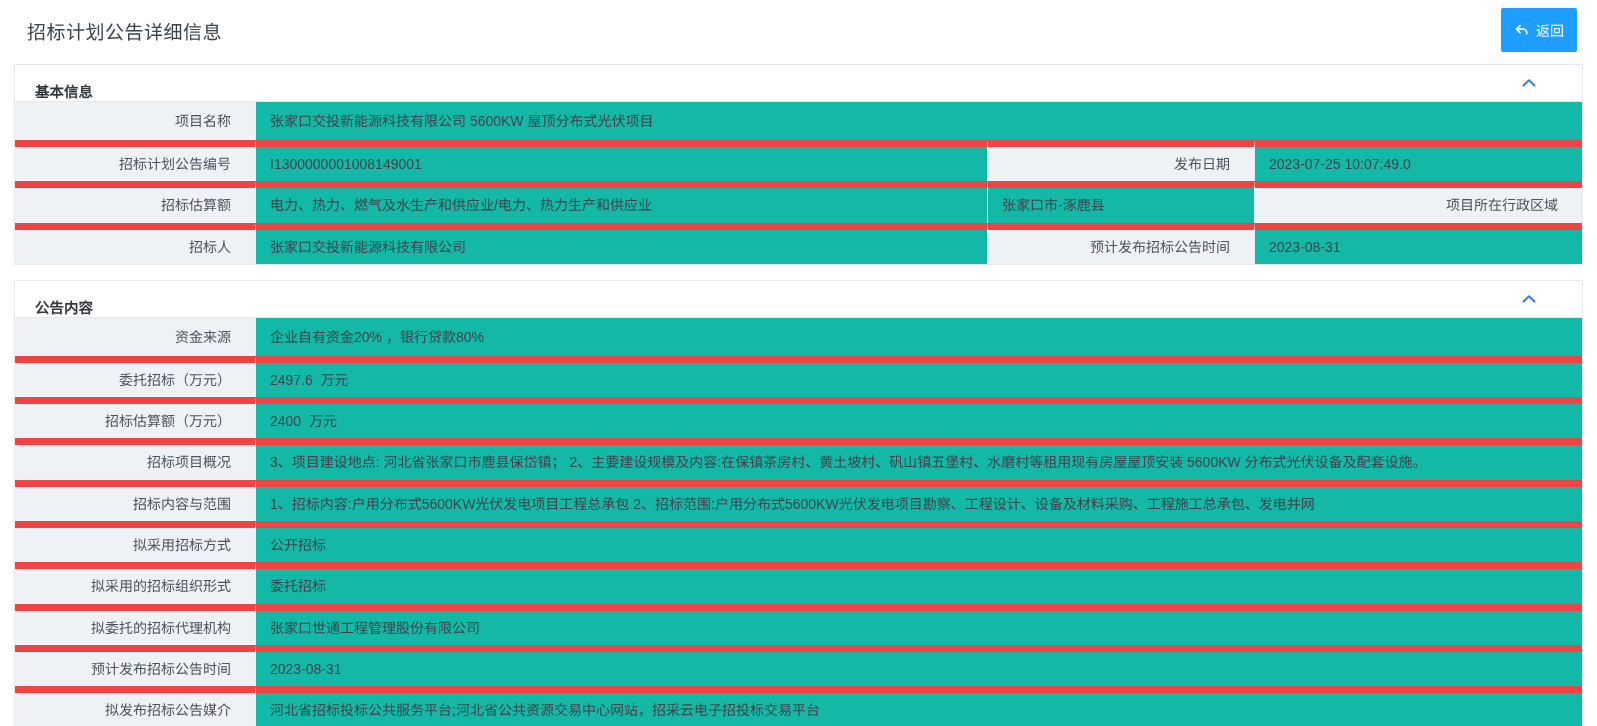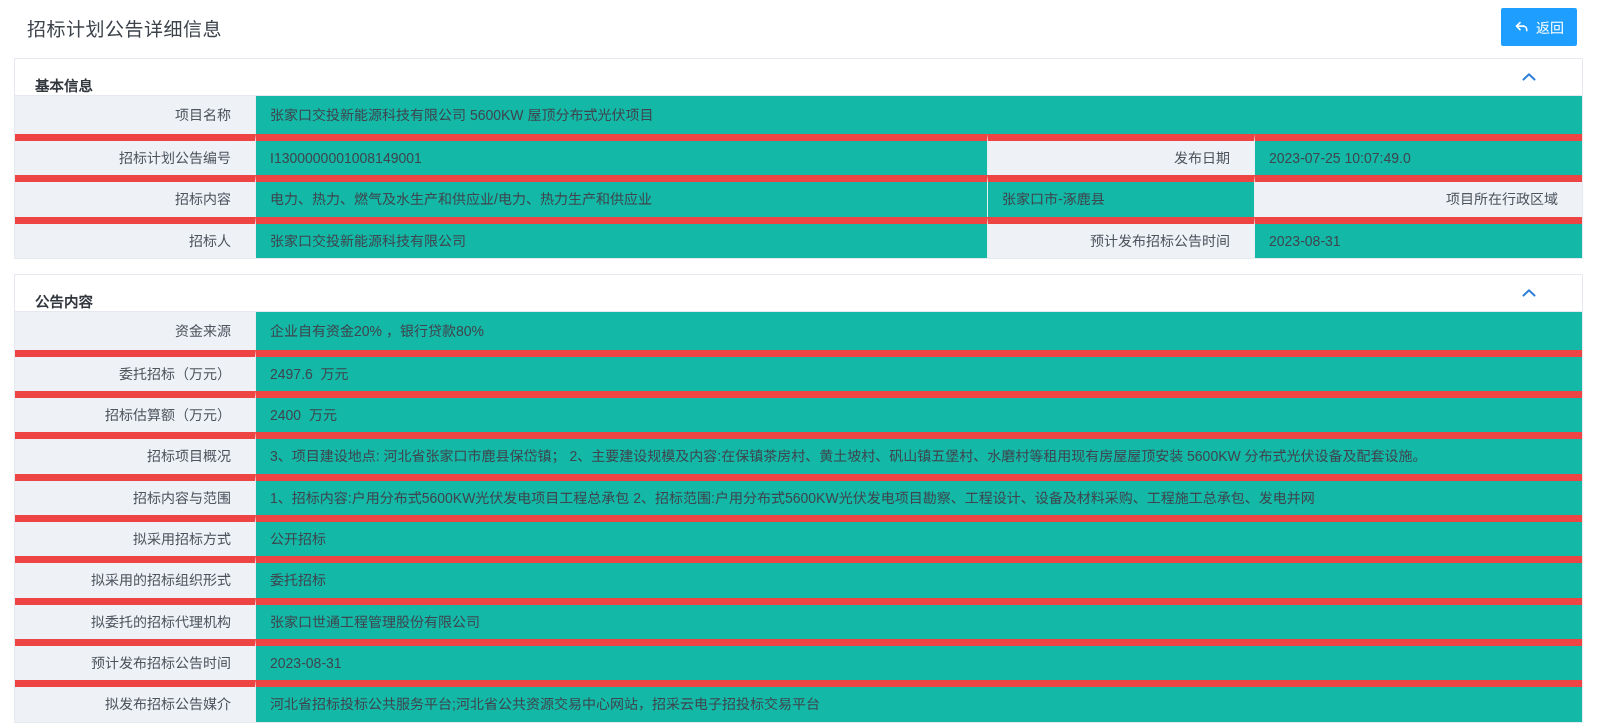--- a/index.html
+++ b/index.html
@@ -23,21 +23,21 @@
     font-weight: 400;
     letter-spacing: 0.5px;
   }
   .back-btn {
     display: inline-flex;
     align-items: center;
     gap: 7px;
     background: #1E9FFF;
     color: #ffffff;
     border: none;
-    height: 38px;
+    height: 44px;
     padding: 0 13px;
     font-size: 14px;
     border-radius: 2px;
     cursor: pointer;
     font-family: inherit;
   }
   .back-btn svg { display: block; }
 
   
   .panel {
@@ -133,21 +133,21 @@
   </div>
 
   <div class="info-row cols-4">
     <div class="cell label-cell">招标计划公告编号</div>
     <div class="cell value-cell">I1300000001008149001</div>
     <div class="cell label-cell">发布日期</div>
     <div class="cell value-cell">2023-07-25 10:07:49.0</div>
   </div>
 
   <div class="info-row cols-4">
-    <div class="cell label-cell">招标内容</div>
+    <div class="cell label-cell">招标估算额</div>
     <div class="cell value-cell">电力、热力、燃气及水生产和供应业/电力、热力生产和供应业</div>
     <div class="cell value-cell">张家口市-涿鹿县</div>
     <div class="cell label-cell">项目所在行政区域</div>
   </div>
 
   <div class="info-row cols-4">
     <div class="cell label-cell">招标人</div>
     <div class="cell value-cell">张家口交投新能源科技有限公司</div>
     <div class="cell label-cell">预计发布招标公告时间</div>
     <div class="cell value-cell">2023-08-31</div>

